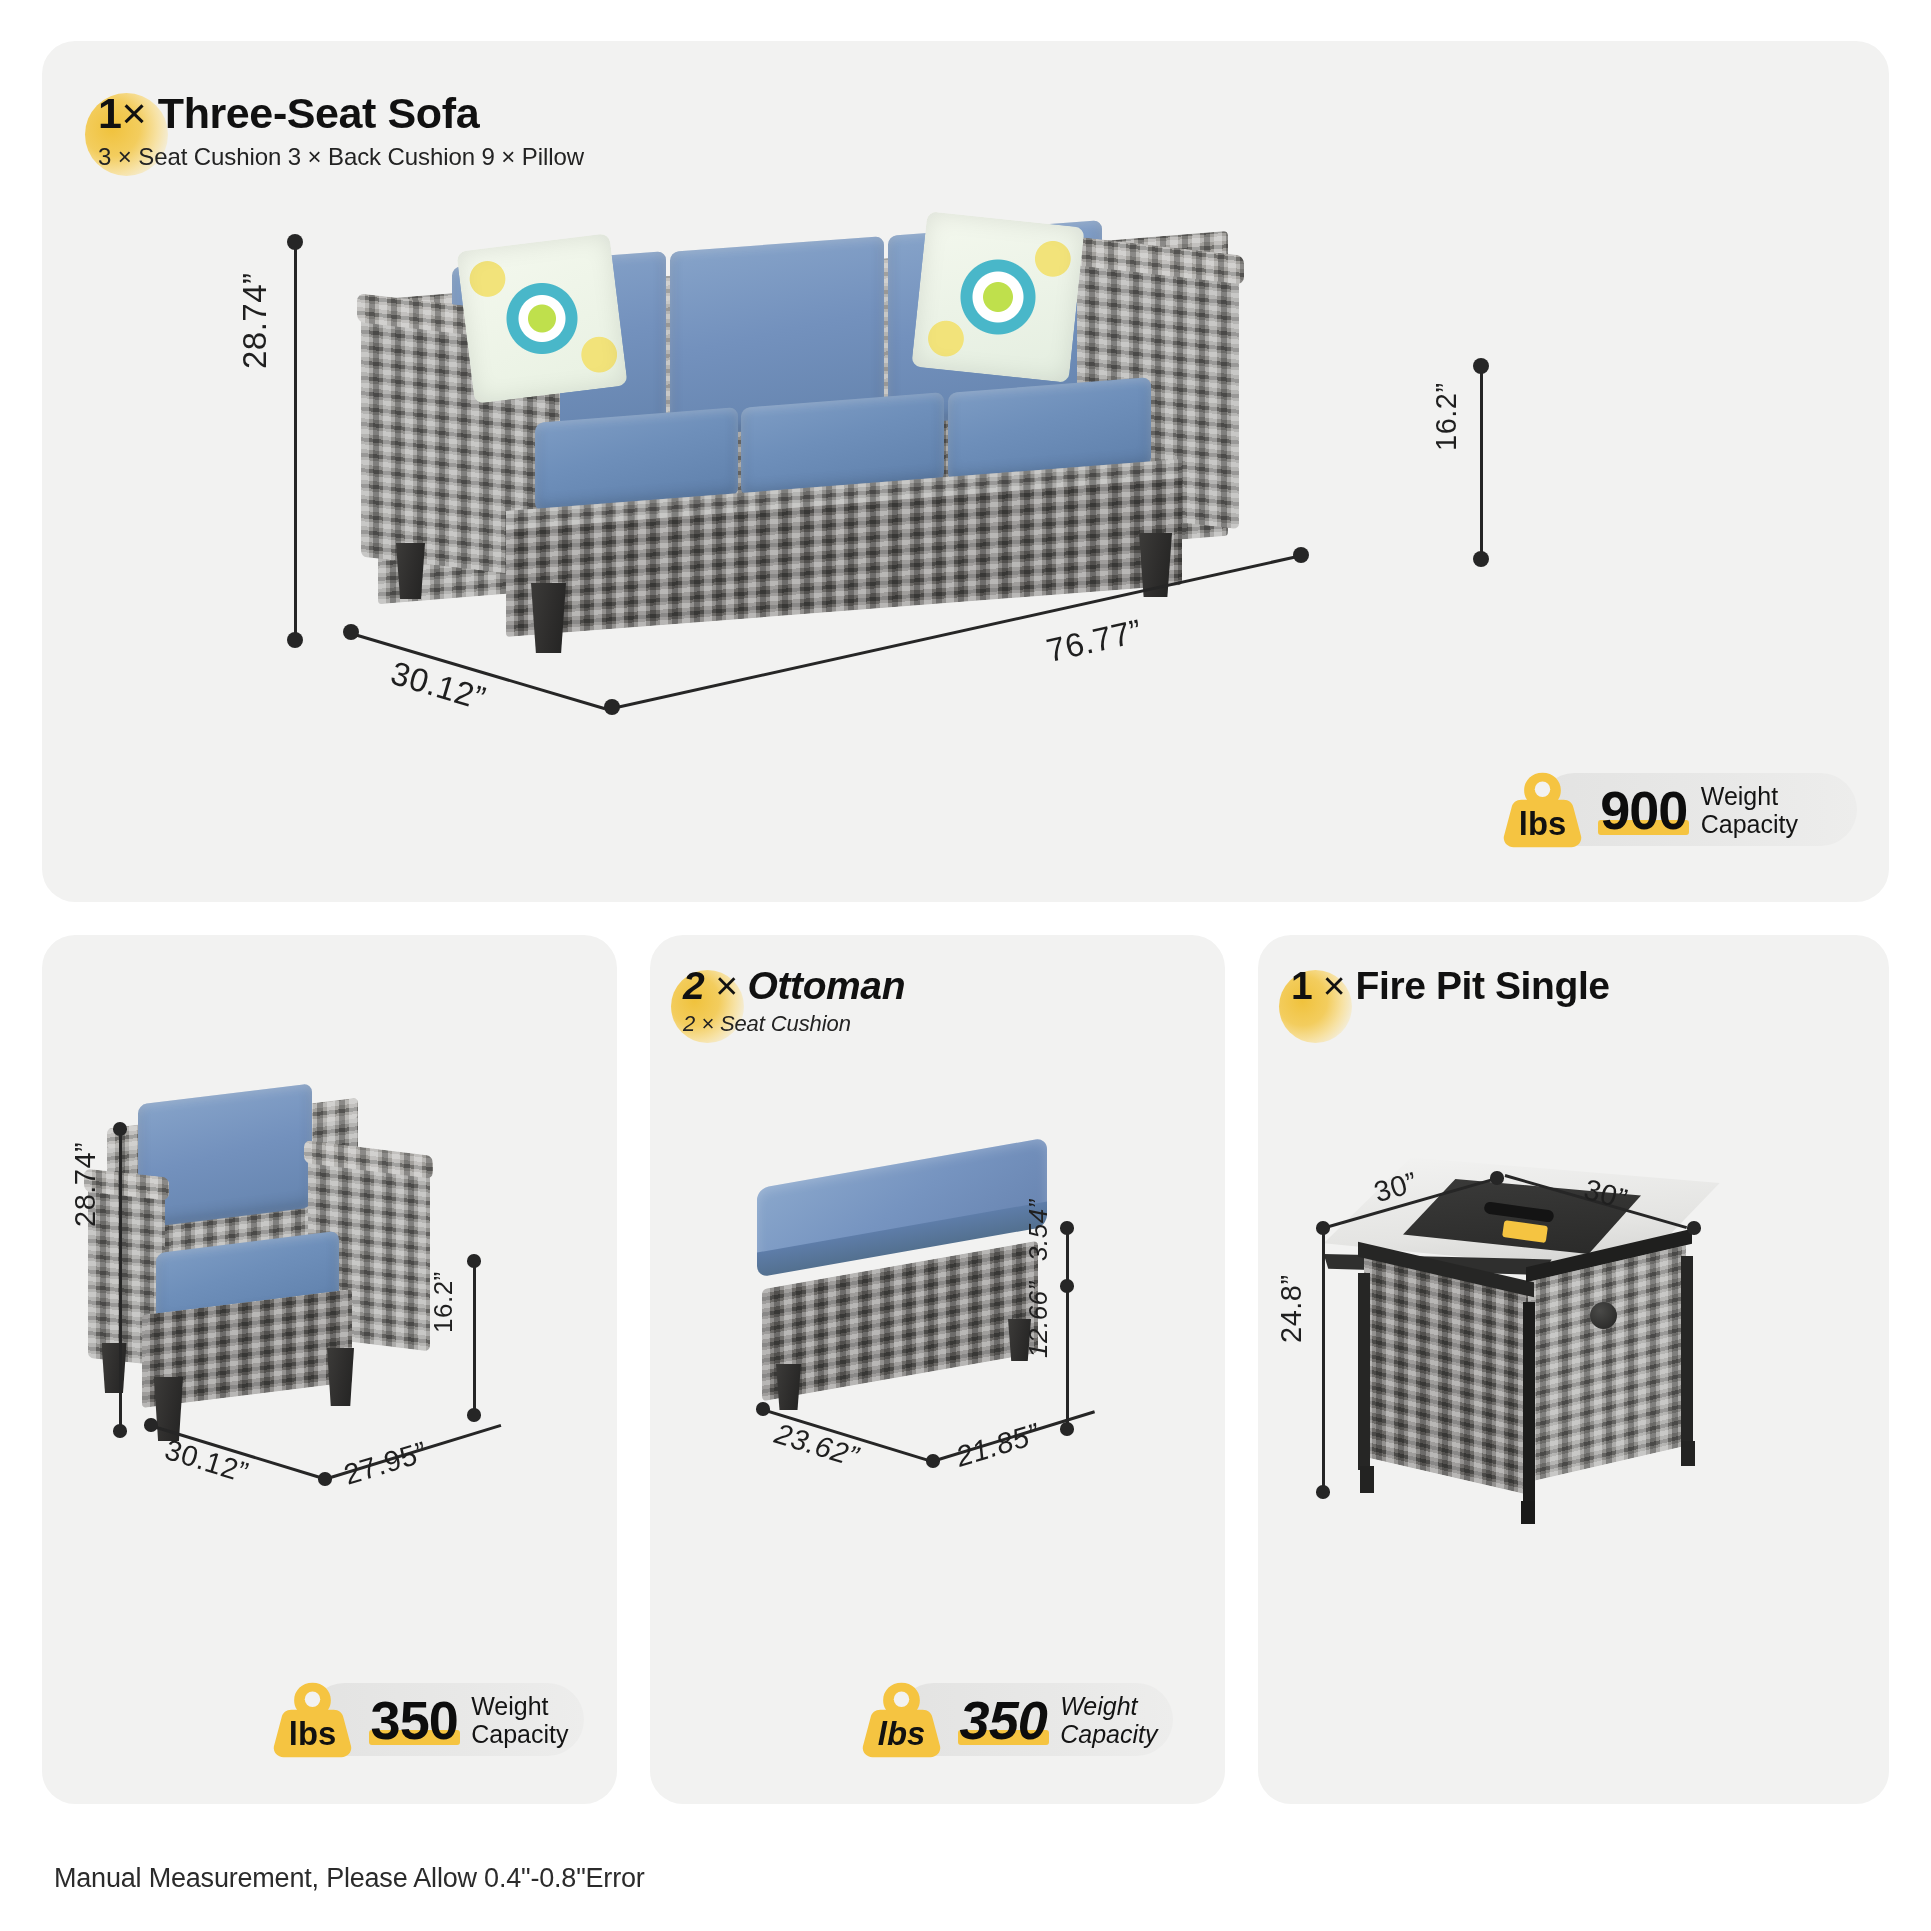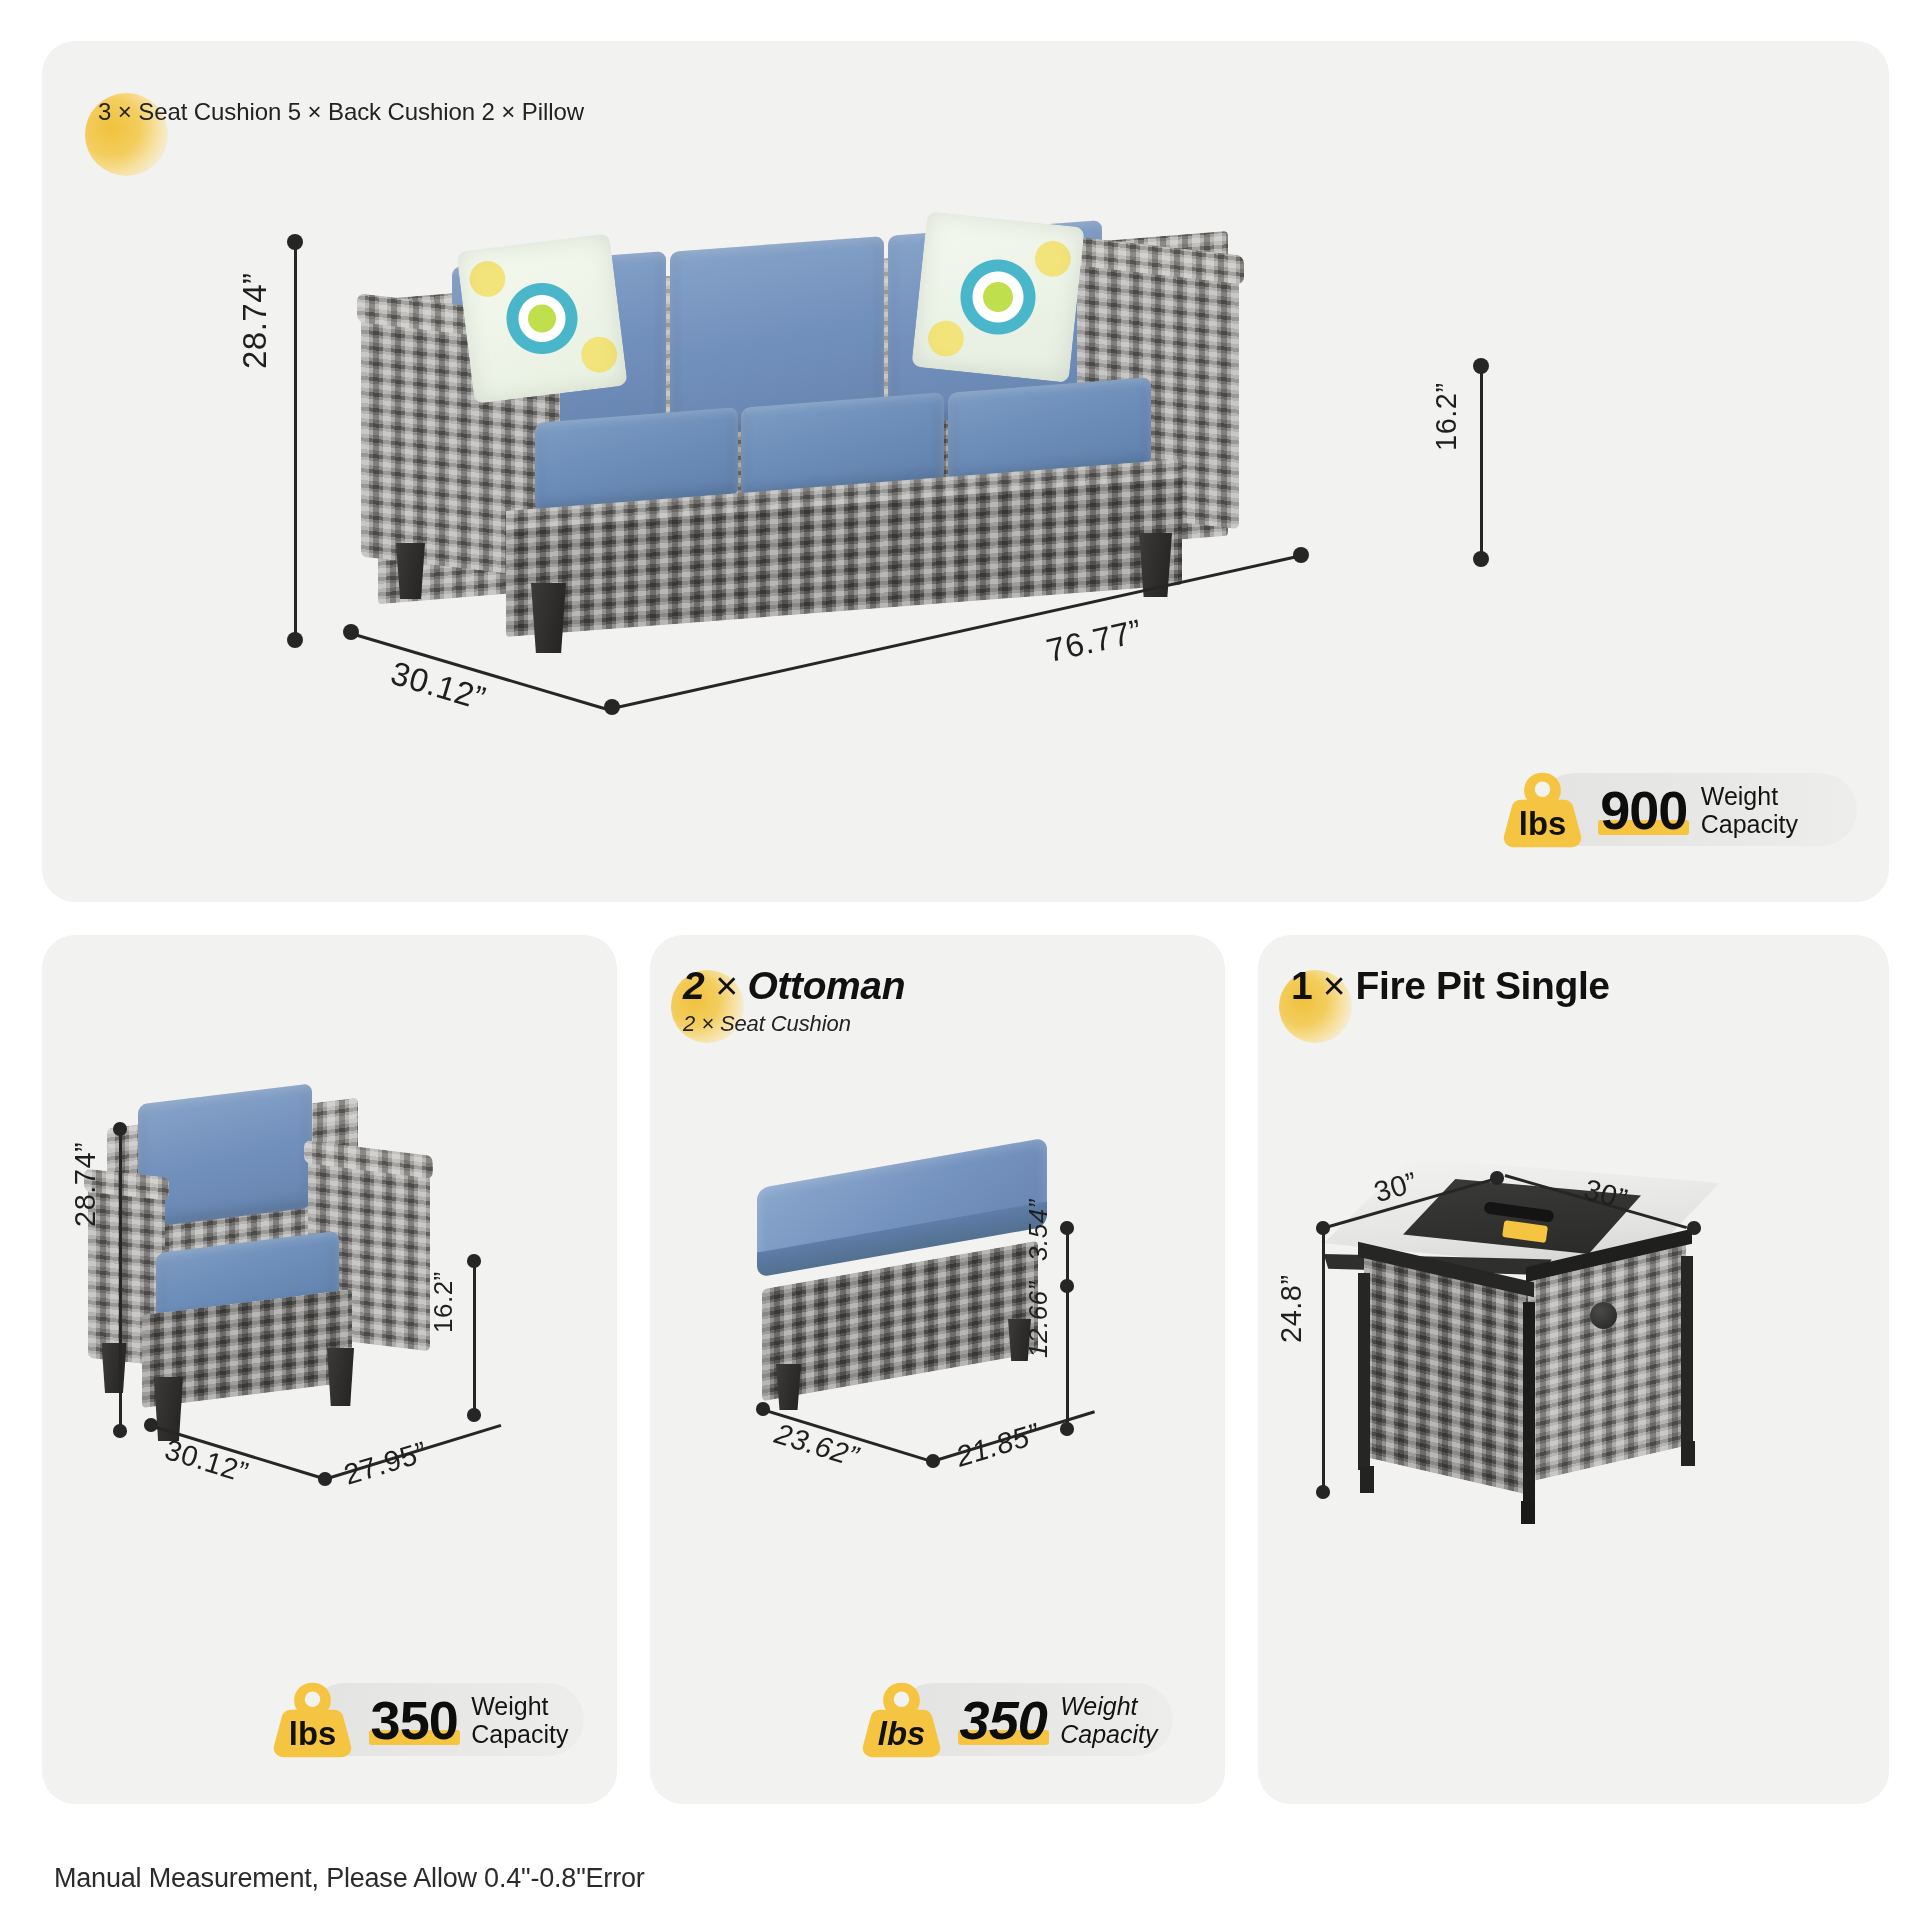--- a/index.html
+++ b/index.html
@@ -227,21 +227,22 @@
 </head>
 <body>
 
 <div class="page">
 
   <div class="card card-sofa">
 
     <div class="hdr hdr-sofa">
       <div class="blob blob-sofa"></div>
       <div class="hdr-text">
-        <div class="subtitle">3 × Seat Cushion   5 × Back Cushion   2 × Pillow</div>
+        <div class="title title-sofa"><span class="qty">1</span><span class="sep">×</span> <span>Three-Seat Sofa</span></div>
+        <div class="subtitle">3 × Seat Cushion   3 × Back Cushion   9 × Pillow</div>
       </div>
     </div>
 
     <div class="stage" style="left:319px; top:164px; width:1101px; height:618px;">
 
       <div class="weave" style="position:absolute; left:17.4px; top:75px; width:850px; height:290px; border-radius:3.9px; transform: skewY(-4.6deg);"></div>
 
       <div class="weave weave-light" style="position:absolute; left:17.4px; top:60px; width:850px; height:25px; border-radius:4.8px; transform: skewY(-4.6deg);"></div>
 
       <div class="cushion cushion-back" style="position:absolute; left:91px; top:54px; width:214px; height:182px; transform: skewY(-4.2deg);"></div>

